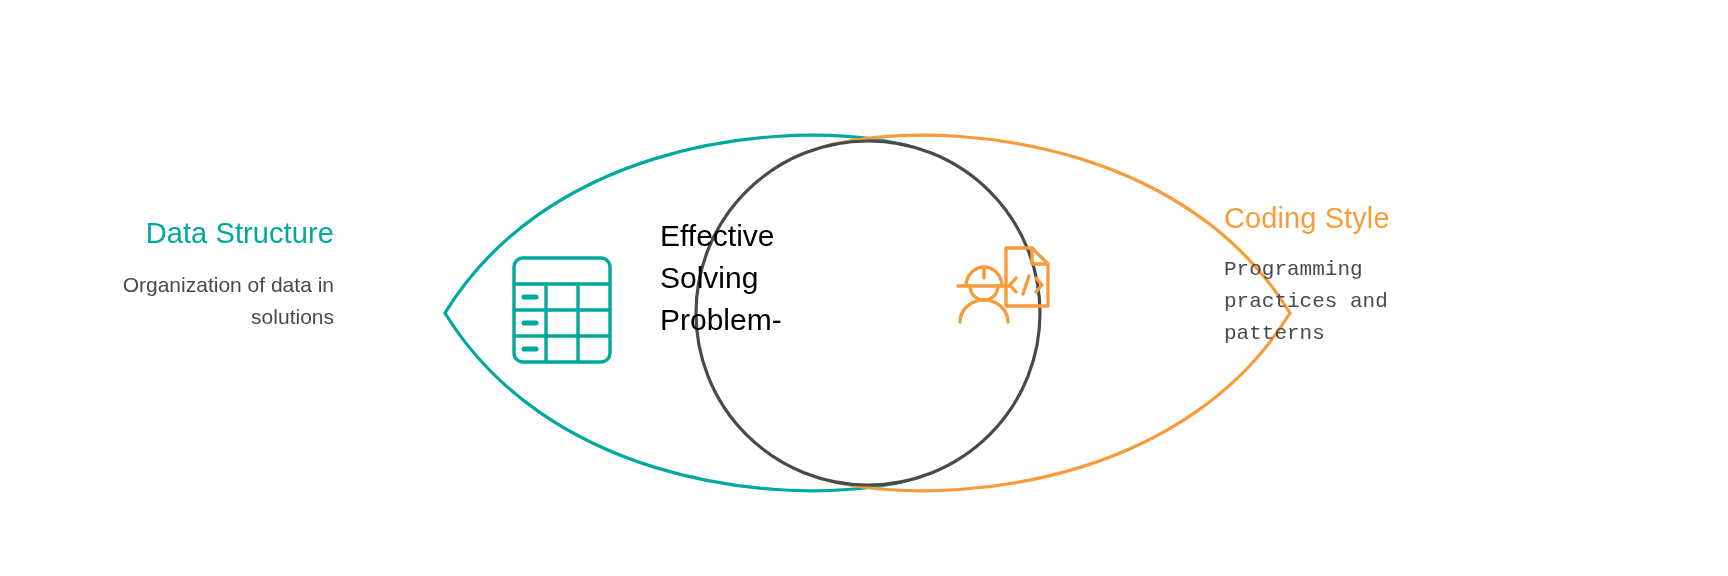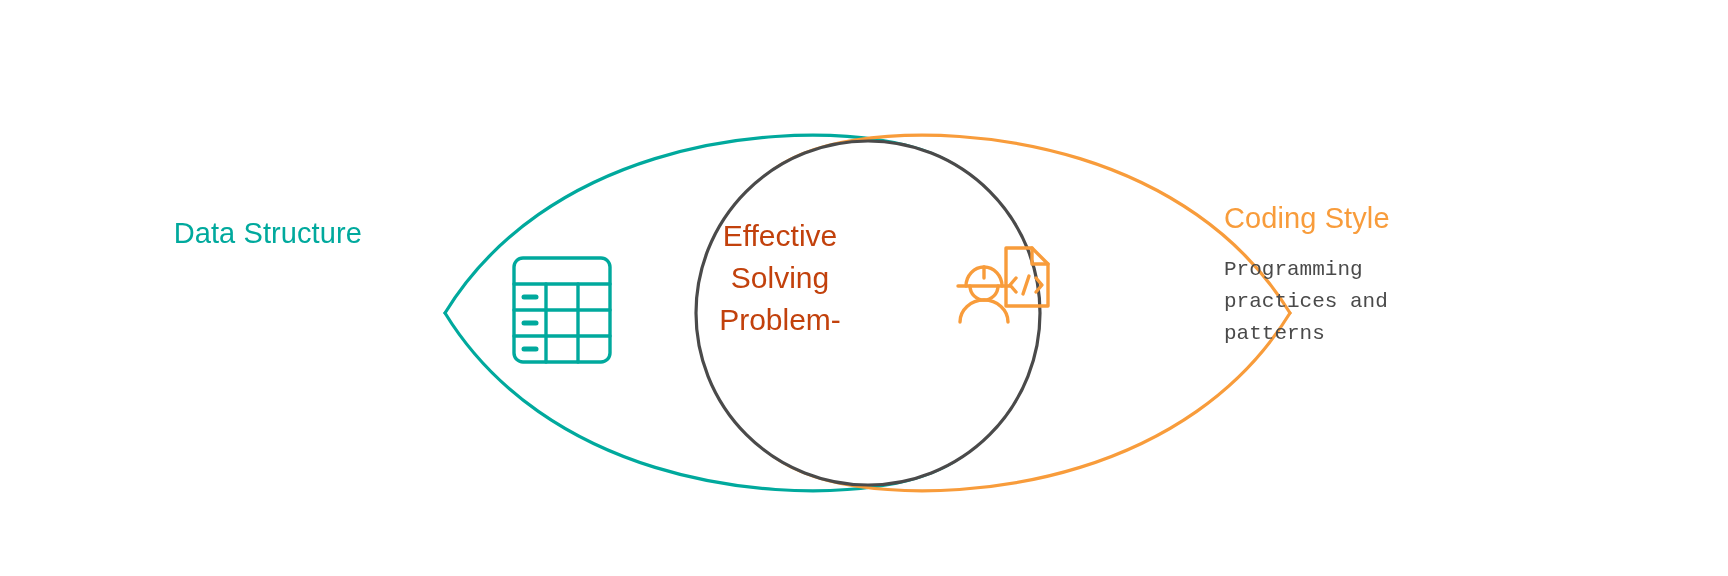--- a/index.html
+++ b/index.html
@@ -20,21 +20,21 @@
     background: #ffffff;
   }
 
   
   .side-block {
     position: absolute;
     display: flex;
     flex-direction: column;
   }
   #left-block {
-    left: 72px;
+    left: 44px;
     top: 215px;
     width: 290px;
     text-align: right;
     align-items: flex-end;
   }
   #right-block {
     left: 1224px;
     top: 200px;
     width: 300px;
     text-align: left;
@@ -59,24 +59,23 @@
   }
   #left-desc  { width: 290px; text-align: right; }
   #right-desc { width: 200px; text-align: left; font-family: Liberation Mono, monospace; }
 
   
   #center-text {
     position: absolute;
     left: 660px;
     top: 215px;
     width: 240px;
-    text-align: center;
     font-size: 30px;
     line-height: 42px;
-    color: #c2410c;
+    color: #000000;
     font-weight: 400;
   }
 
   
   #diagram {
     position: absolute;
     left: 0;
     top: 0;
   }
 
@@ -196,20 +195,21 @@
   </svg>
 
   <div id="center-text">
     <div>Effective</div>
     <div>Solving</div>
     <div>Problem-</div>
   </div>
 
   <div id="left-block" class="side-block">
     <div id="left-title" class="side-title">Data Structure</div>
+    <div id="left-desc" class="side-desc">Organization of data in solutions</div>
   </div>
 
   <div id="right-block" class="side-block">
     <div id="right-title" class="side-title">Coding Style</div>
     <div id="right-desc" class="side-desc">Programming practices and patterns</div>
   </div>
 
 </div>
 
 </body></html>

